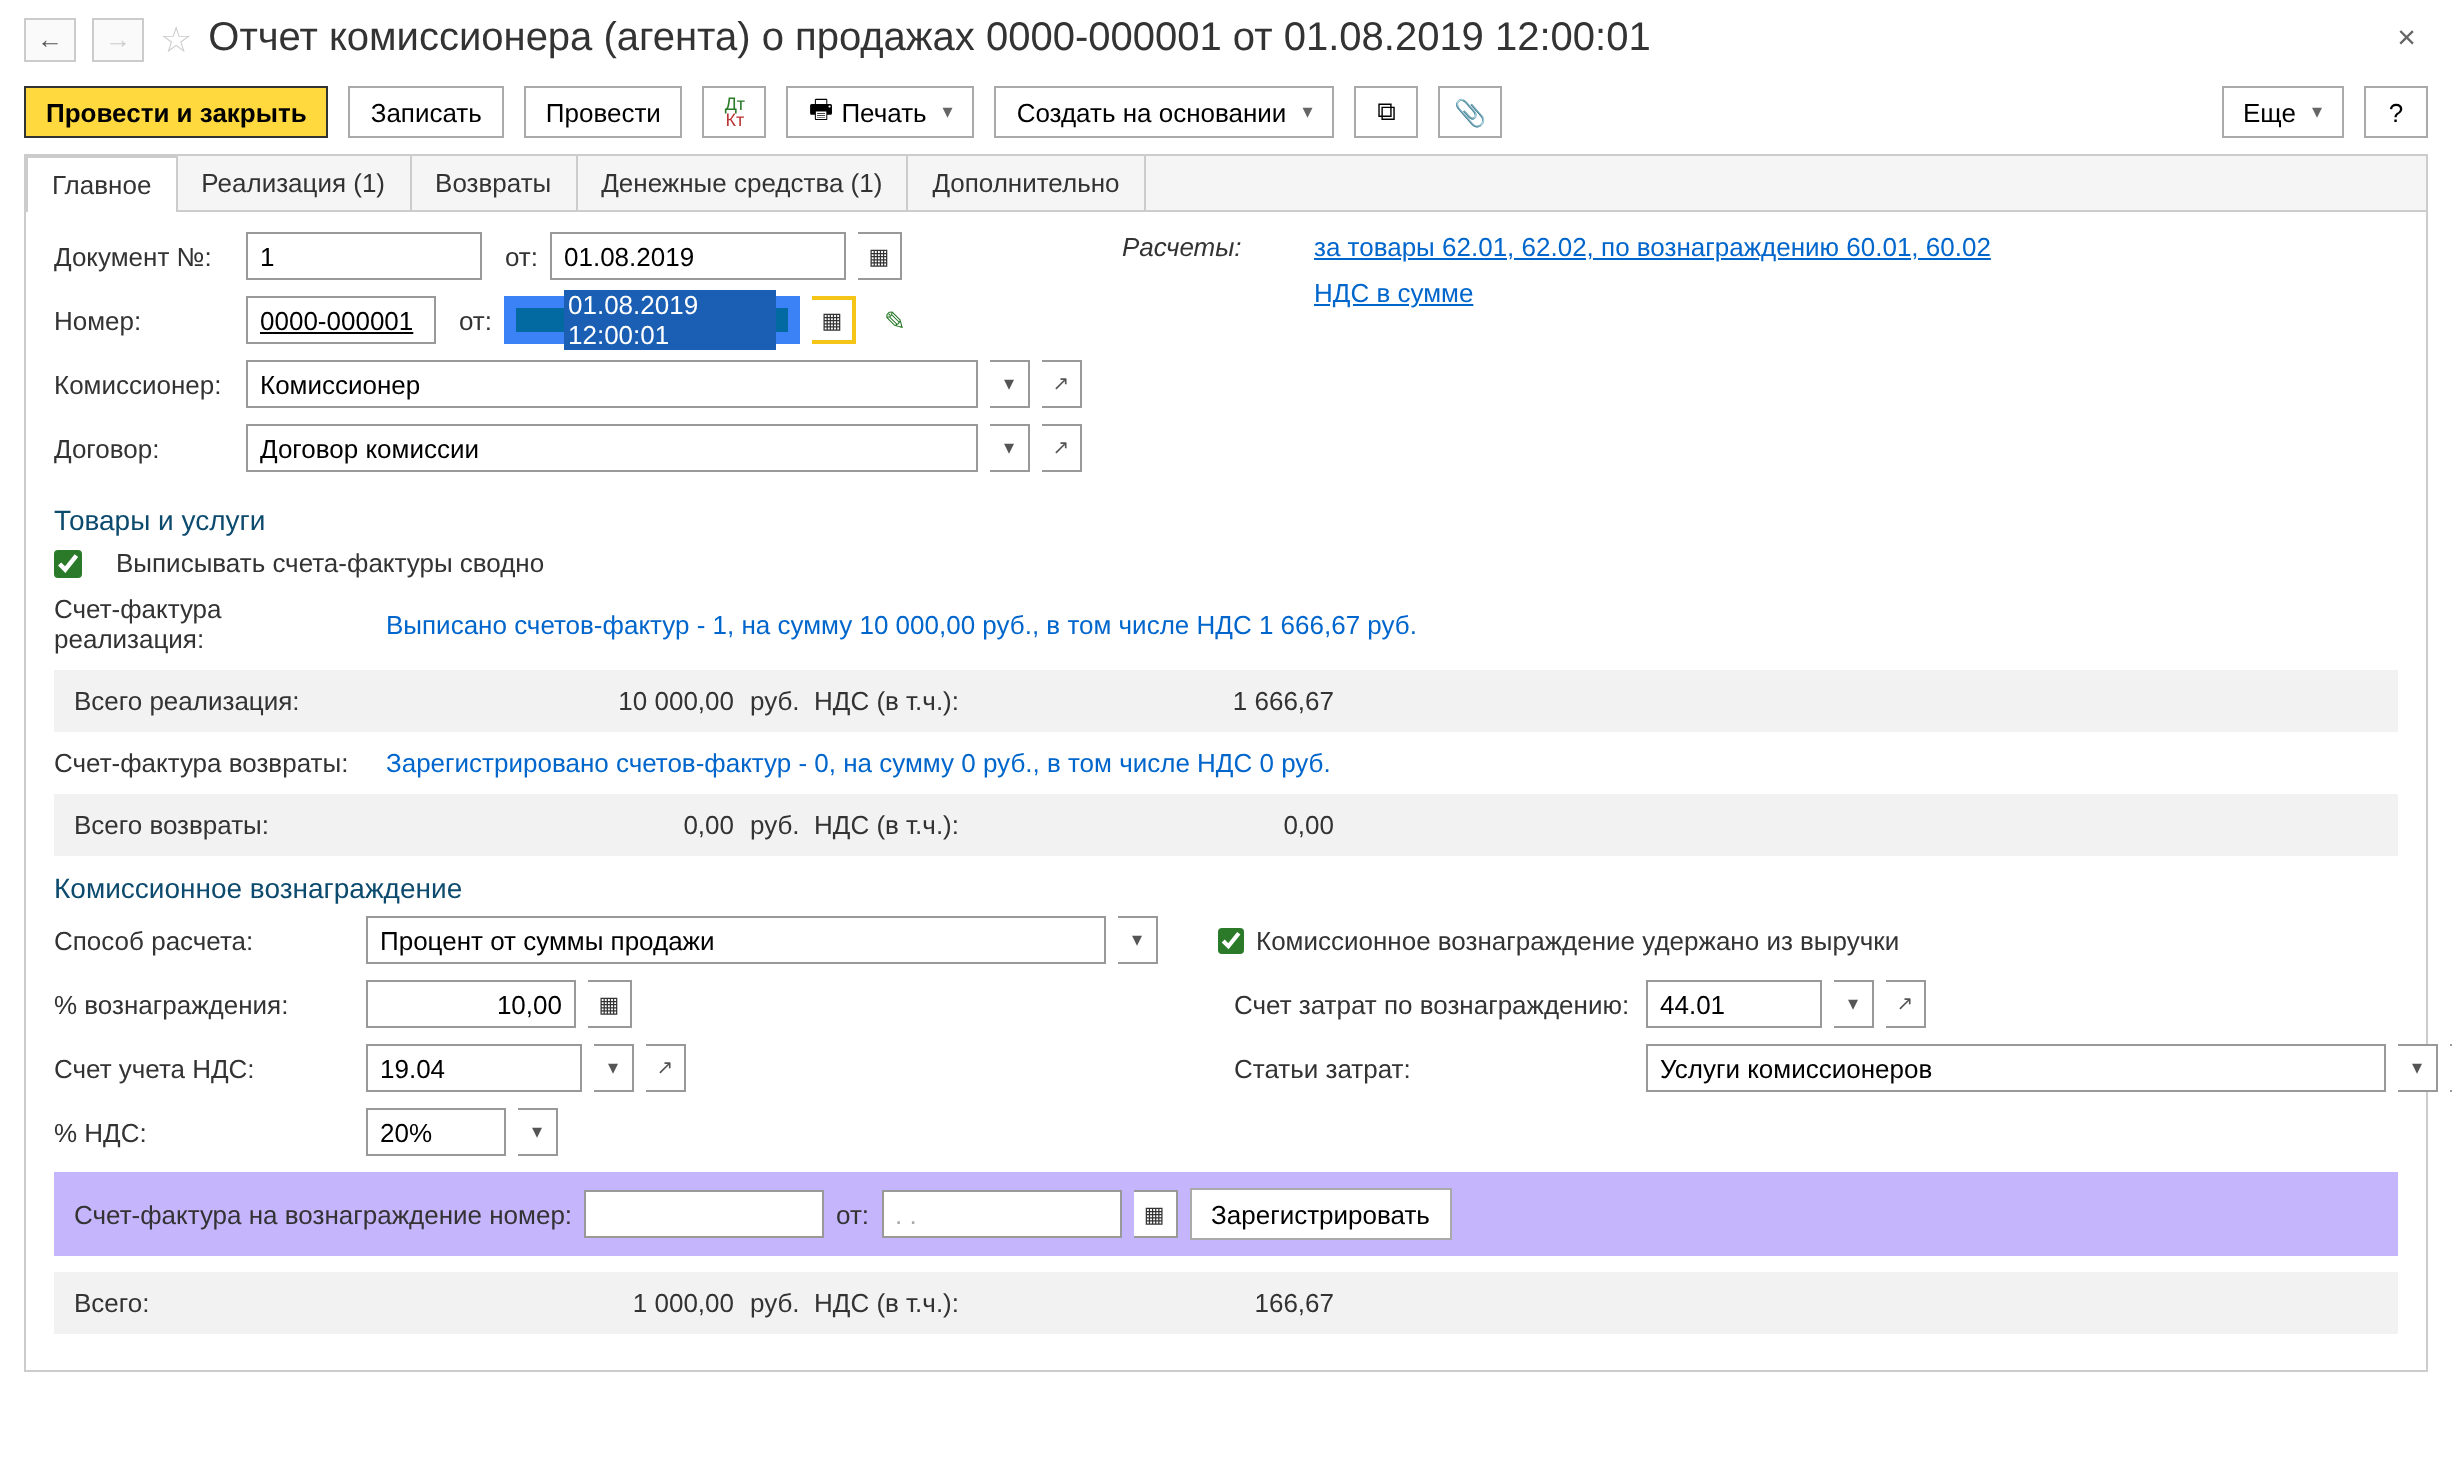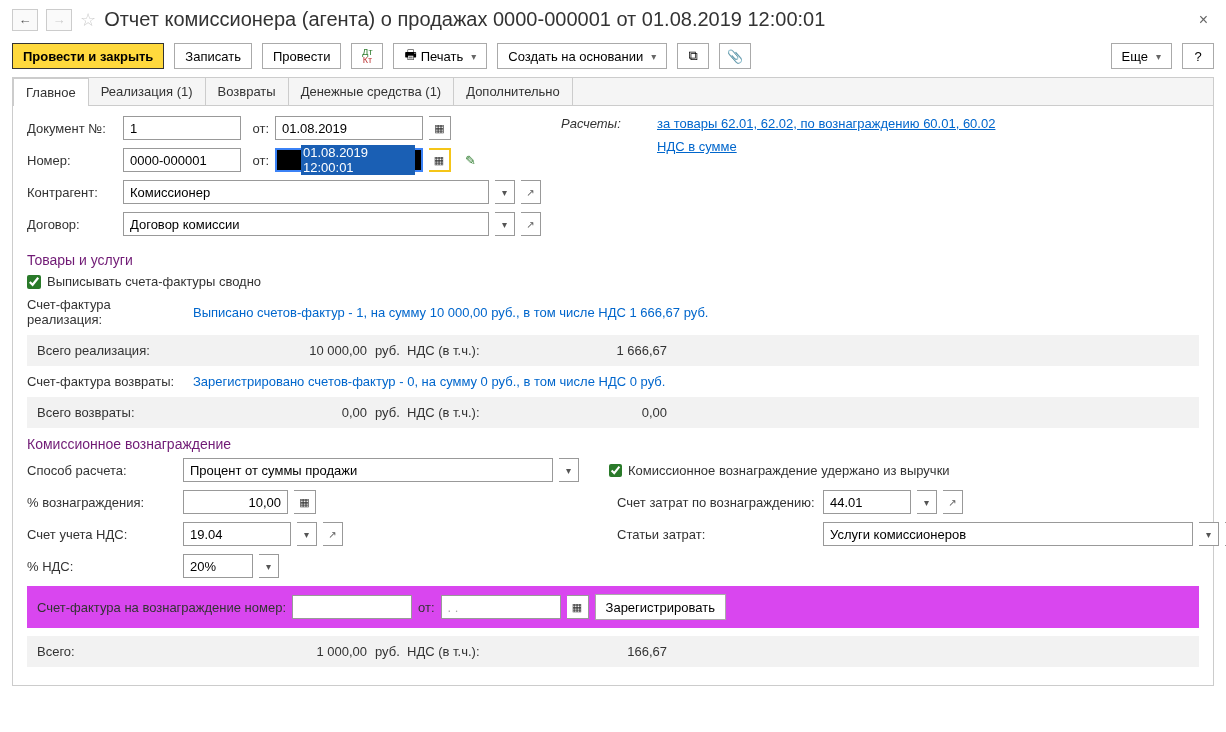--- a/index.html
+++ b/index.html
@@ -20,30 +20,30 @@
 .dtkt .dt { color: #2a7a2a; }
 .dtkt .kt { color: #b33; }
 .panel { border: 1px solid #ccc; padding: 0; }
 .tabs { display: flex; border-bottom: 1px solid #ccc; background: #f5f5f5; }
 .tab { padding: 6px 12px; border: 1px solid #ccc; border-bottom: none; margin-right: -1px; margin-top: -1px; background: #f5f5f5; cursor: pointer; font-size: 13px; }
 .tab.active { background: #fff; position: relative; top: 1px; }
 .content { padding: 10px 14px; }
 .row { display: flex; align-items: center; margin-bottom: 8px; gap: 6px; }
 .label { width: 90px; color: #333; }
 .input { border: 1px solid #999; height: 24px; padding: 2px 6px; background: #fff; font-size: 13px; }
-.input.highlight { background: #000000; border: 2px solid #3b82f6; padding-left: 24px; }
+.input.highlight { background: #0369a1; border: 6px solid #3b82f6; padding-left: 24px; }
 .cal-btn { width: 22px; height: 24px; border: 1px solid #999; border-left: none; background: #fff; display: flex; align-items: center; justify-content: center; cursor: pointer; font-size: 11px; }
 .picker { width: 20px; height: 24px; border: 1px solid #999; border-left: none; background: #fff; display: flex; align-items: center; justify-content: center; cursor: pointer; font-size: 10px; color: #555; }
 .link { color: #0066cc; text-decoration: underline; cursor: pointer; }
 .link2 { color: #0066cc; cursor: pointer; text-align: center; }
-.section-title { color: #701a75; font-size: 14px; margin: 8px 0 6px; }
-.chk { display: flex; align-items: center; gap: 6px; margin-bottom: 8px; }
+.section-title { color: #0c4a6e; font-size: 14px; margin: 8px 0 6px; }
+.chk { display: flex; align-items: center; gap: 17px; margin-bottom: 8px; }
 .chk input { width: 14px; height: 14px; accent-color: #2a7a2a; }
 .greyrow { background: #f2f2f2; padding: 8px 10px; display: flex; align-items: center; margin-bottom: 8px; }
-.yellowrow { background: #d946ef; padding: 8px 10px; display: flex; align-items: center; margin-bottom: 8px; gap: 6px; }
+.yellowrow { background: #c4b5fd; padding: 8px 10px; display: flex; align-items: center; margin-bottom: 8px; gap: 6px; }
 .two-col { display: flex; }
 .col { flex: 1; }
 .sel-text { background: #1a5fb4; color: #fff; padding: 0 2px; }
 .num { text-align: right; }
 </style>
 </head>
 <body>
 
 <div class="titlebar">
   <div class="nav-btn">←</div>
@@ -88,30 +88,30 @@
       <div class="col" style="flex:0 0 500px;">
         <div class="row">
           <span class="label">Документ №:</span>
           <input class="input" style="width: 118px;" value="1">
           <span style="width:22px;text-align:right;">от:</span>
           <input class="input" style="width: 148px;" value="01.08.2019">
             <span class="cal-btn">▦</span>
         </div>
         <div class="row">
           <span class="label">Номер:</span>
-          <input class="input" style="width: 118px;" value="0000-000001">
+          <input class="input" style="width: 95px; text-decoration: underline;" value="0000-000001">
           <span style="width:22px;text-align:right;">от:</span>
           <div class="input highlight" style="width:148px;display:flex;align-items:center;">
               <span class="sel-text">01.08.2019 12:00:01</span>
             </div>
             <span class="cal-btn" style="border:2px solid #f5c518;border-left:none;">▦</span>
           <span style="margin-left:8px;color:#2a7a2a;cursor:pointer;">✎</span>
         </div>
         <div class="row">
-          <span class="label">Контрагент:</span>
+          <span class="label">Комиссионер:</span>
           <input class="input" style="width: 366px;" value="Комиссионер">
             <span class="picker">▾</span>
             <span class="picker">↗</span>
         </div>
         <div class="row">
           <span class="label">Договор:</span>
           <input class="input" style="width: 366px;" value="Договор комиссии">
             <span class="picker">▾</span>
             <span class="picker">↗</span>
         </div>

